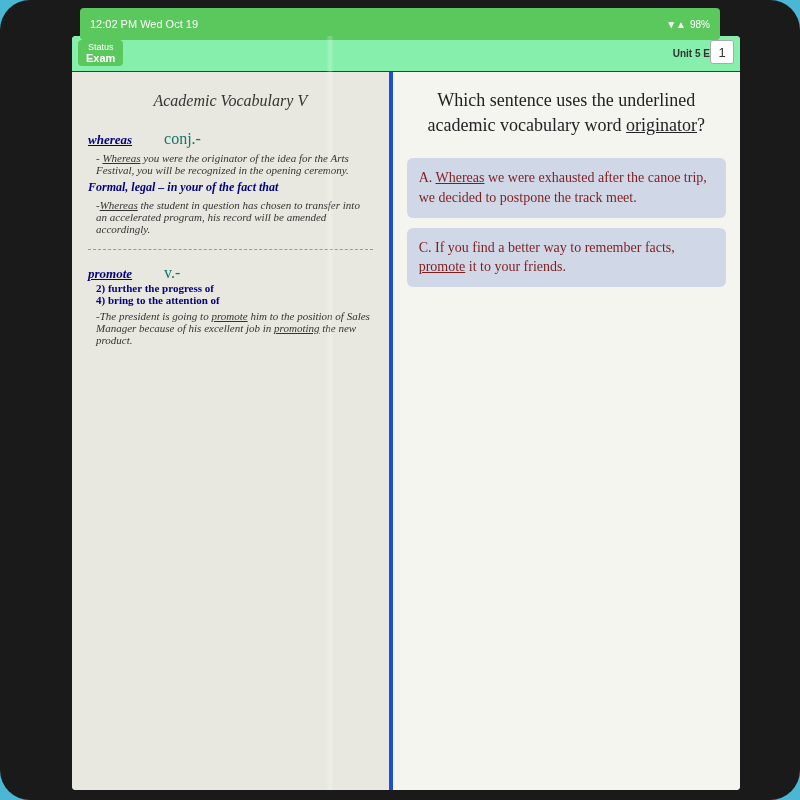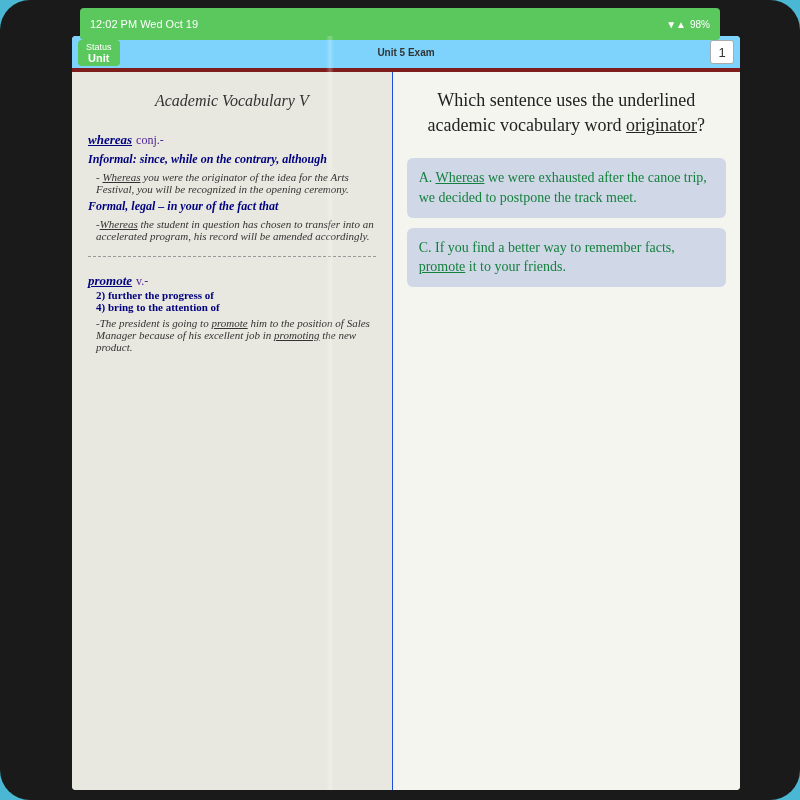--- a/index.html
+++ b/index.html
@@ -61,26 +61,26 @@
       bottom: 10px;
       background: #f0f0f0;
       border-radius: 4px;
       overflow: hidden;
       display: flex;
       flex-direction: column;
     }
 
     
     .app-header {
-      background: #7dd3fc;
-      border-bottom: 4px solid #7f1d1d;
+      background: #86efac;
+      border-bottom: 1px solid #7f1d1d;
       padding: 6px 10px;
       display: flex;
       align-items: center;
-      justify-content: center;
+      justify-content: flex-end;
       position: relative;
       min-height: 36px;
     }
 
     .app-header-title {
       font-family: Arial, sans-serif;
       font-size: 10px;
       color: #333;
       font-weight: bold;
     }
@@ -133,44 +133,45 @@
       display: flex;
       overflow: hidden;
     }
 
     
     .left-panel {
       width: 48%;
       background: #e8e8e0;
       padding: 20px 16px;
       overflow-y: auto;
-      border-right: 1px solid #1d4ed8;
+      border-right: 4px solid #1d4ed8;
       position: relative;
     }
 
     .panel-title {
       font-size: 16px;
       font-style: italic;
       color: #333;
       text-align: center;
       margin-bottom: 20px;
     }
 
     .vocab-word {
       font-style: italic;
       font-size: 13px;
       color: #000080;
       text-decoration: underline;
       font-weight: bold;
     }
 
     .vocab-pos {
-      font-size: 12px;
-      color: #4c1d95;
+      font-size: 16px;
+      color: #0f766e;
       font-style: normal;
+      margin-left: 28px;
     }
 
     .definition-label {
       font-size: 12px;
       font-weight: bold;
       font-style: italic;
       color: #000080;
       margin-top: 4px;
       display: block;
     }
@@ -220,21 +221,21 @@
     .question-text u {
       text-decoration: underline;
     }
 
     .answer-option {
       background: #d0d8e8;
       border-radius: 6px;
       padding: 10px 12px;
       margin-bottom: 10px;
       font-size: 14px;
-      color: #15803d;
+      color: #7f1d1d;
       line-height: 1.4;
     }
 
     .answer-option u {
       text-decoration: underline;
     }
 
     .option-letter {
       font-weight: normal;
     }
@@ -275,38 +276,37 @@
       <span>▼▲</span>
       <span>98%</span>
     </div>
   </div>
 
   <div class="app-container">
 
     <div class="app-header">
       <div class="status-badge">
         <span class="status-badge-label">Status</span>
-        <span class="status-badge-value">Unit</span>
+        <span class="status-badge-value">Exam</span>
       </div>
       <span class="app-header-title">Unit 5 Exam</span>
       <div class="page-number-badge">1</div>
     </div>
 
     <div class="content-area">
 
       <div class="glare"></div>
 
       <div class="left-panel">
         <div class="panel-title">Academic Vocabulary V</div>
 
         <div>
           <span class="vocab-word">whereas</span>
           <span class="vocab-pos">conj.-</span>
 
-          <span class="definition-label">Informal: since, while on the contrary, although</span>
           <p class="example-text">
             - <u>Whereas</u> you were the originator of the idea for the Arts Festival, you will be recognized in the opening ceremony.
           </p>
 
           <span class="definition-label">Formal, legal – in your of the fact that</span>
           <p class="example-text">
             -<u>Whereas</u> the student in question has chosen to transfer into an accelerated program, his record will be amended accordingly.
           </p>
         </div>
 

